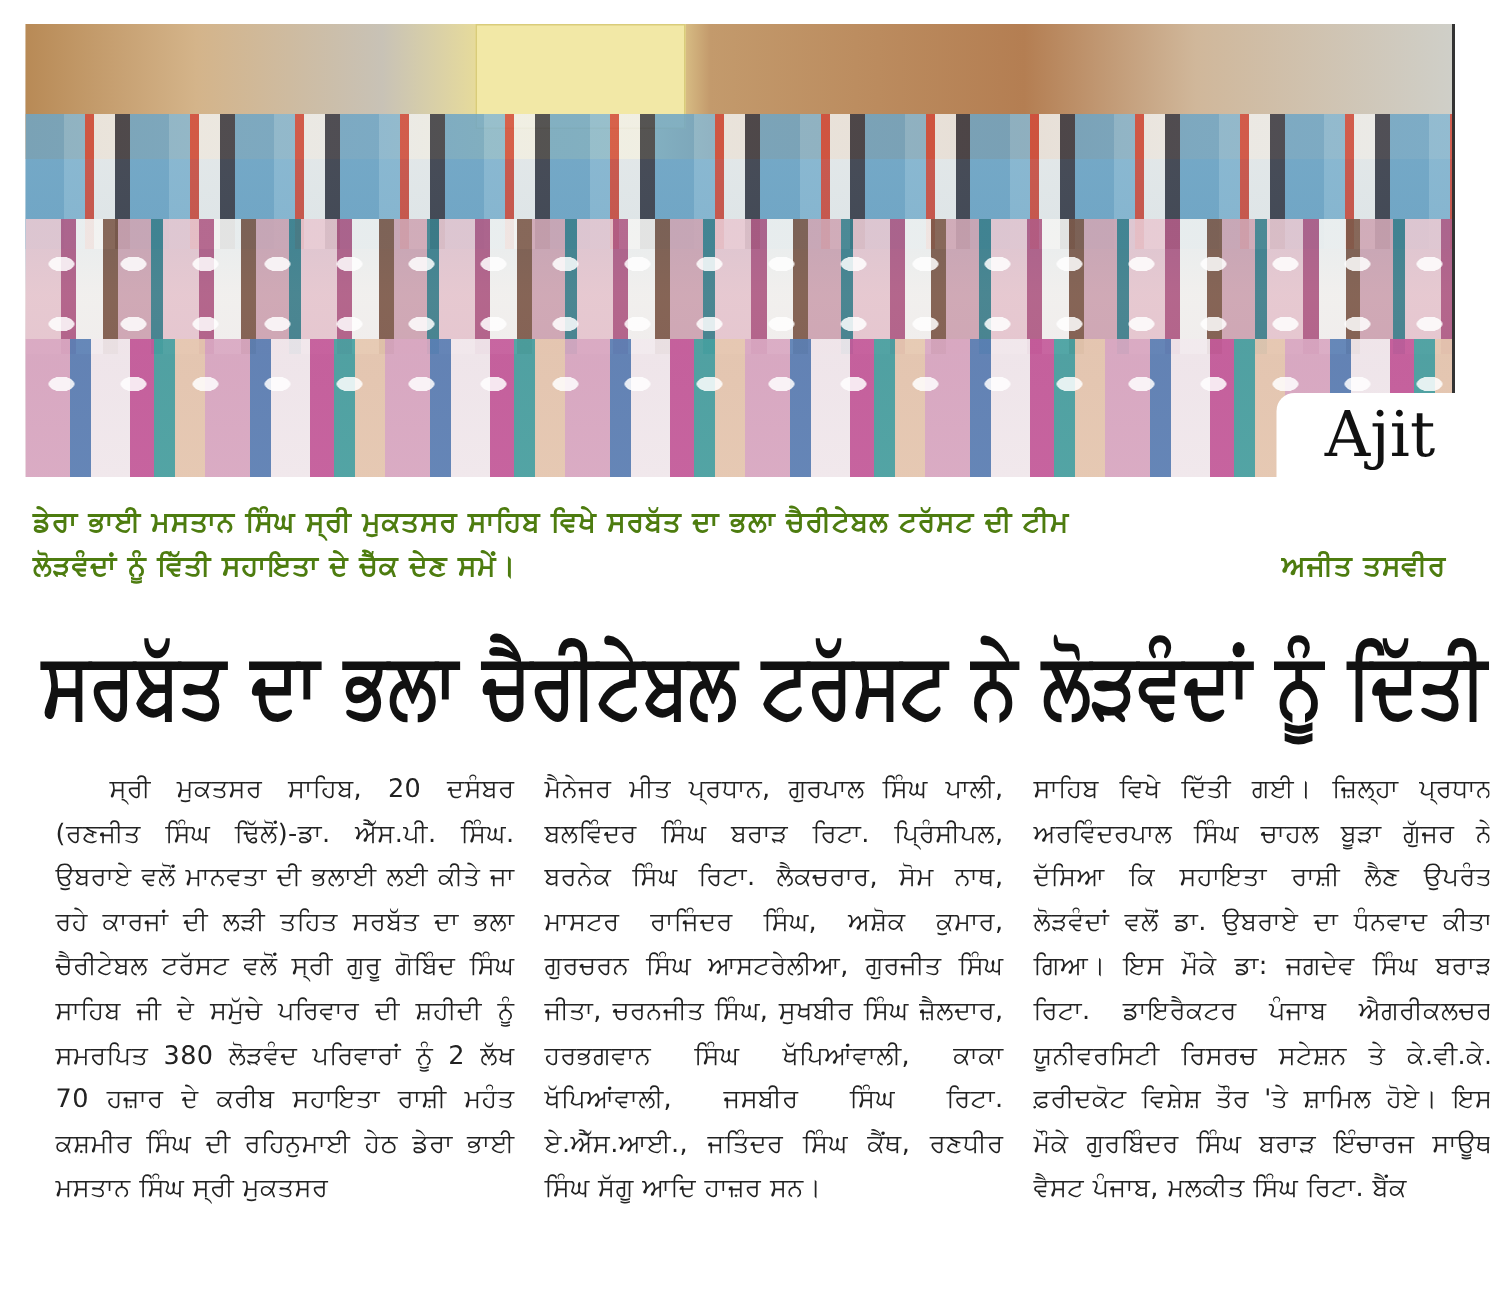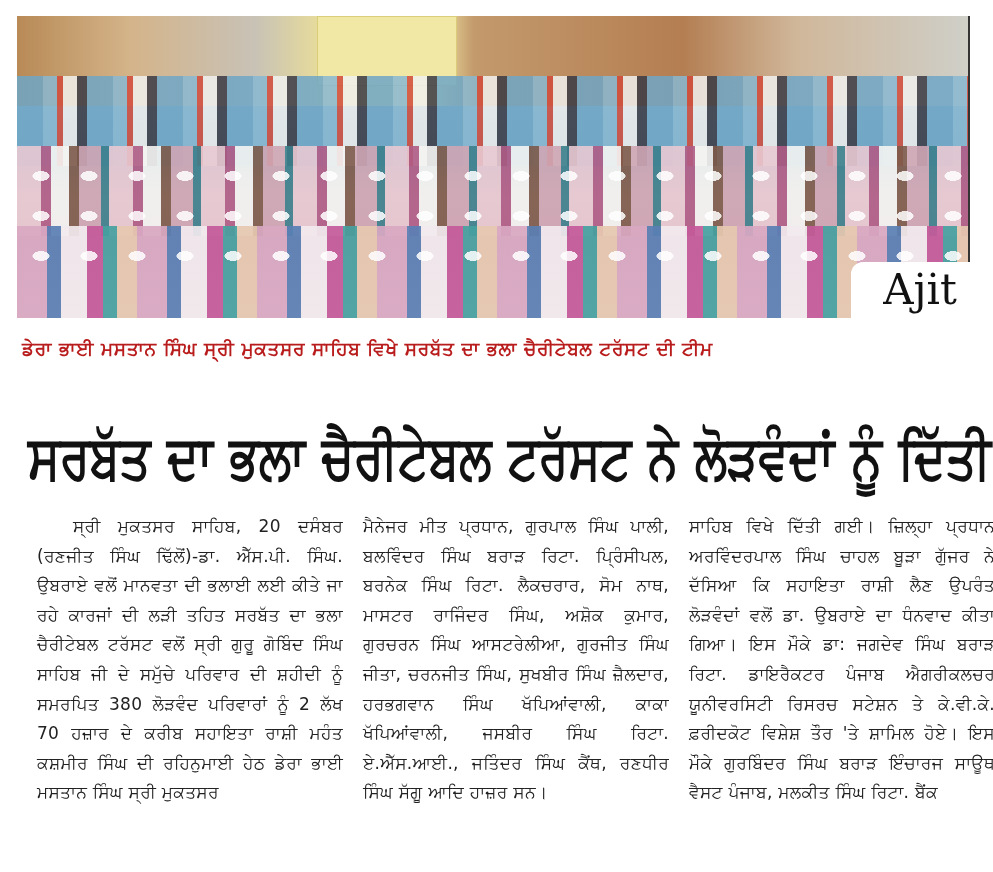--- a/index.html
+++ b/index.html
@@ -27,21 +27,21 @@
     .watermark {
       position: absolute; left: 851px; top: 262px; width: 138px; height: 56px;
       background: #ffffff; border-top-left-radius: 12px;
       font-family: "DejaVu Serif", serif; font-size: 42px; line-height: 56px;
       text-align: center; color: #111;
     }
 
     .caption {
       position: absolute; left: 22px; top: 334px; width: 950px;
       font-family: "DejaVu Sans", sans-serif; font-weight: bold; font-size: 18.5px;
-      line-height: 29px; color: #b91c1c; letter-spacing: 0.6px;
+      line-height: 29px; color: #4d7c0f; letter-spacing: 0.6px;
     }
     .caption .line1 { display: block; white-space: nowrap; }
     .caption .line2 { display: flex; justify-content: space-between; white-space: nowrap; }
     .caption .credit { padding-right: 8px; }
 
     .headline {
       position: absolute; left: 28px; top: 418px; width: 940px; height: 78px;
       font-family: "DejaVu Sans", sans-serif; font-weight: bold; font-size: 48px;
       line-height: 78px; text-align: center; white-space: nowrap; color: #111;
       transform: scaleY(1.25); transform-origin: center;
@@ -66,20 +66,24 @@
   <div class="banner"></div>
   <div class="crowd-back"></div>
   <div class="crowd-mid"></div>
   <div class="crowd-front"></div>
   <div class="cards"></div>
 </div>
 <div class="watermark">Ajit</div>
 
 <div class="caption">
   <span class="line1">ਡੇਰਾ ਭਾਈ ਮਸਤਾਨ ਸਿੰਘ ਸ੍ਰੀ ਮੁਕਤਸਰ ਸਾਹਿਬ ਵਿਖੇ ਸਰਬੱਤ ਦਾ ਭਲਾ ਚੈਰੀਟੇਬਲ ਟਰੱਸਟ ਦੀ ਟੀਮ</span>
+  <div class="line2">
+    <span>ਲੋੜਵੰਦਾਂ ਨੂੰ ਵਿੱਤੀ ਸਹਾਇਤਾ ਦੇ ਚੈੱਕ ਦੇਣ ਸਮੇਂ।</span>
+    <span class="credit">ਅਜੀਤ ਤਸਵੀਰ</span>
+  </div>
 </div>
 
 <h1 class="headline">ਸਰਬੱਤ ਦਾ ਭਲਾ ਚੈਰੀਟੇਬਲ ਟਰੱਸਟ ਨੇ ਲੋੜਵੰਦਾਂ ਨੂੰ ਦਿੱਤੀ ਸਹਾਇਤਾ ਰਾਸ਼ੀ</h1>
 
 <div class="columns">
   <div class="col first">
     <p>ਸ੍ਰੀ ਮੁਕਤਸਰ ਸਾਹਿਬ, 20 ਦਸੰਬਰ (ਰਣਜੀਤ ਸਿੰਘ ਢਿੱਲੋਂ)-ਡਾ. ਐੱਸ.ਪੀ. ਸਿੰਘ. ਉਬਰਾਏ ਵਲੋਂ ਮਾਨਵਤਾ ਦੀ ਭਲਾਈ ਲਈ ਕੀਤੇ ਜਾ ਰਹੇ ਕਾਰਜਾਂ ਦੀ ਲੜੀ ਤਹਿਤ ਸਰਬੱਤ ਦਾ ਭਲਾ ਚੈਰੀਟੇਬਲ ਟਰੱਸਟ ਵਲੋਂ ਸ੍ਰੀ ਗੁਰੂ ਗੋਬਿੰਦ ਸਿੰਘ ਸਾਹਿਬ ਜੀ ਦੇ ਸਮੁੱਚੇ ਪਰਿਵਾਰ ਦੀ ਸ਼ਹੀਦੀ ਨੂੰ ਸਮਰਪਿਤ 380 ਲੋੜਵੰਦ ਪਰਿਵਾਰਾਂ ਨੂੰ 2 ਲੱਖ 70 ਹਜ਼ਾਰ ਦੇ ਕਰੀਬ ਸਹਾਇਤਾ ਰਾਸ਼ੀ ਮਹੰਤ ਕਸ਼ਮੀਰ ਸਿੰਘ ਦੀ ਰਹਿਨੁਮਾਈ ਹੇਠ ਡੇਰਾ ਭਾਈ ਮਸਤਾਨ ਸਿੰਘ ਸ੍ਰੀ ਮੁਕਤਸਰ</p>
   </div>
   <div class="col">
     <p>ਮੈਨੇਜਰ ਮੀਤ ਪ੍ਰਧਾਨ, ਗੁਰਪਾਲ ਸਿੰਘ ਪਾਲੀ, ਬਲਵਿੰਦਰ ਸਿੰਘ ਬਰਾੜ ਰਿਟਾ. ਪ੍ਰਿੰਸੀਪਲ, ਬਰਨੇਕ ਸਿੰਘ ਰਿਟਾ. ਲੈਕਚਰਾਰ, ਸੋਮ ਨਾਥ, ਮਾਸਟਰ ਰਾਜਿੰਦਰ ਸਿੰਘ, ਅਸ਼ੋਕ ਕੁਮਾਰ, ਗੁਰਚਰਨ ਸਿੰਘ ਆਸਟਰੇਲੀਆ, ਗੁਰਜੀਤ ਸਿੰਘ ਜੀਤਾ, ਚਰਨਜੀਤ ਸਿੰਘ, ਸੁਖਬੀਰ ਸਿੰਘ ਜ਼ੈਲਦਾਰ, ਹਰਭਗਵਾਨ ਸਿੰਘ ਖੱਪਿਆਂਵਾਲੀ, ਕਾਕਾ ਖੱਪਿਆਂਵਾਲੀ, ਜਸਬੀਰ ਸਿੰਘ ਰਿਟਾ. ਏ.ਐੱਸ.ਆਈ., ਜਤਿੰਦਰ ਸਿੰਘ ਕੈਂਥ, ਰਣਧੀਰ ਸਿੰਘ ਸੱਗੂ ਆਦਿ ਹਾਜ਼ਰ ਸਨ।</p>

